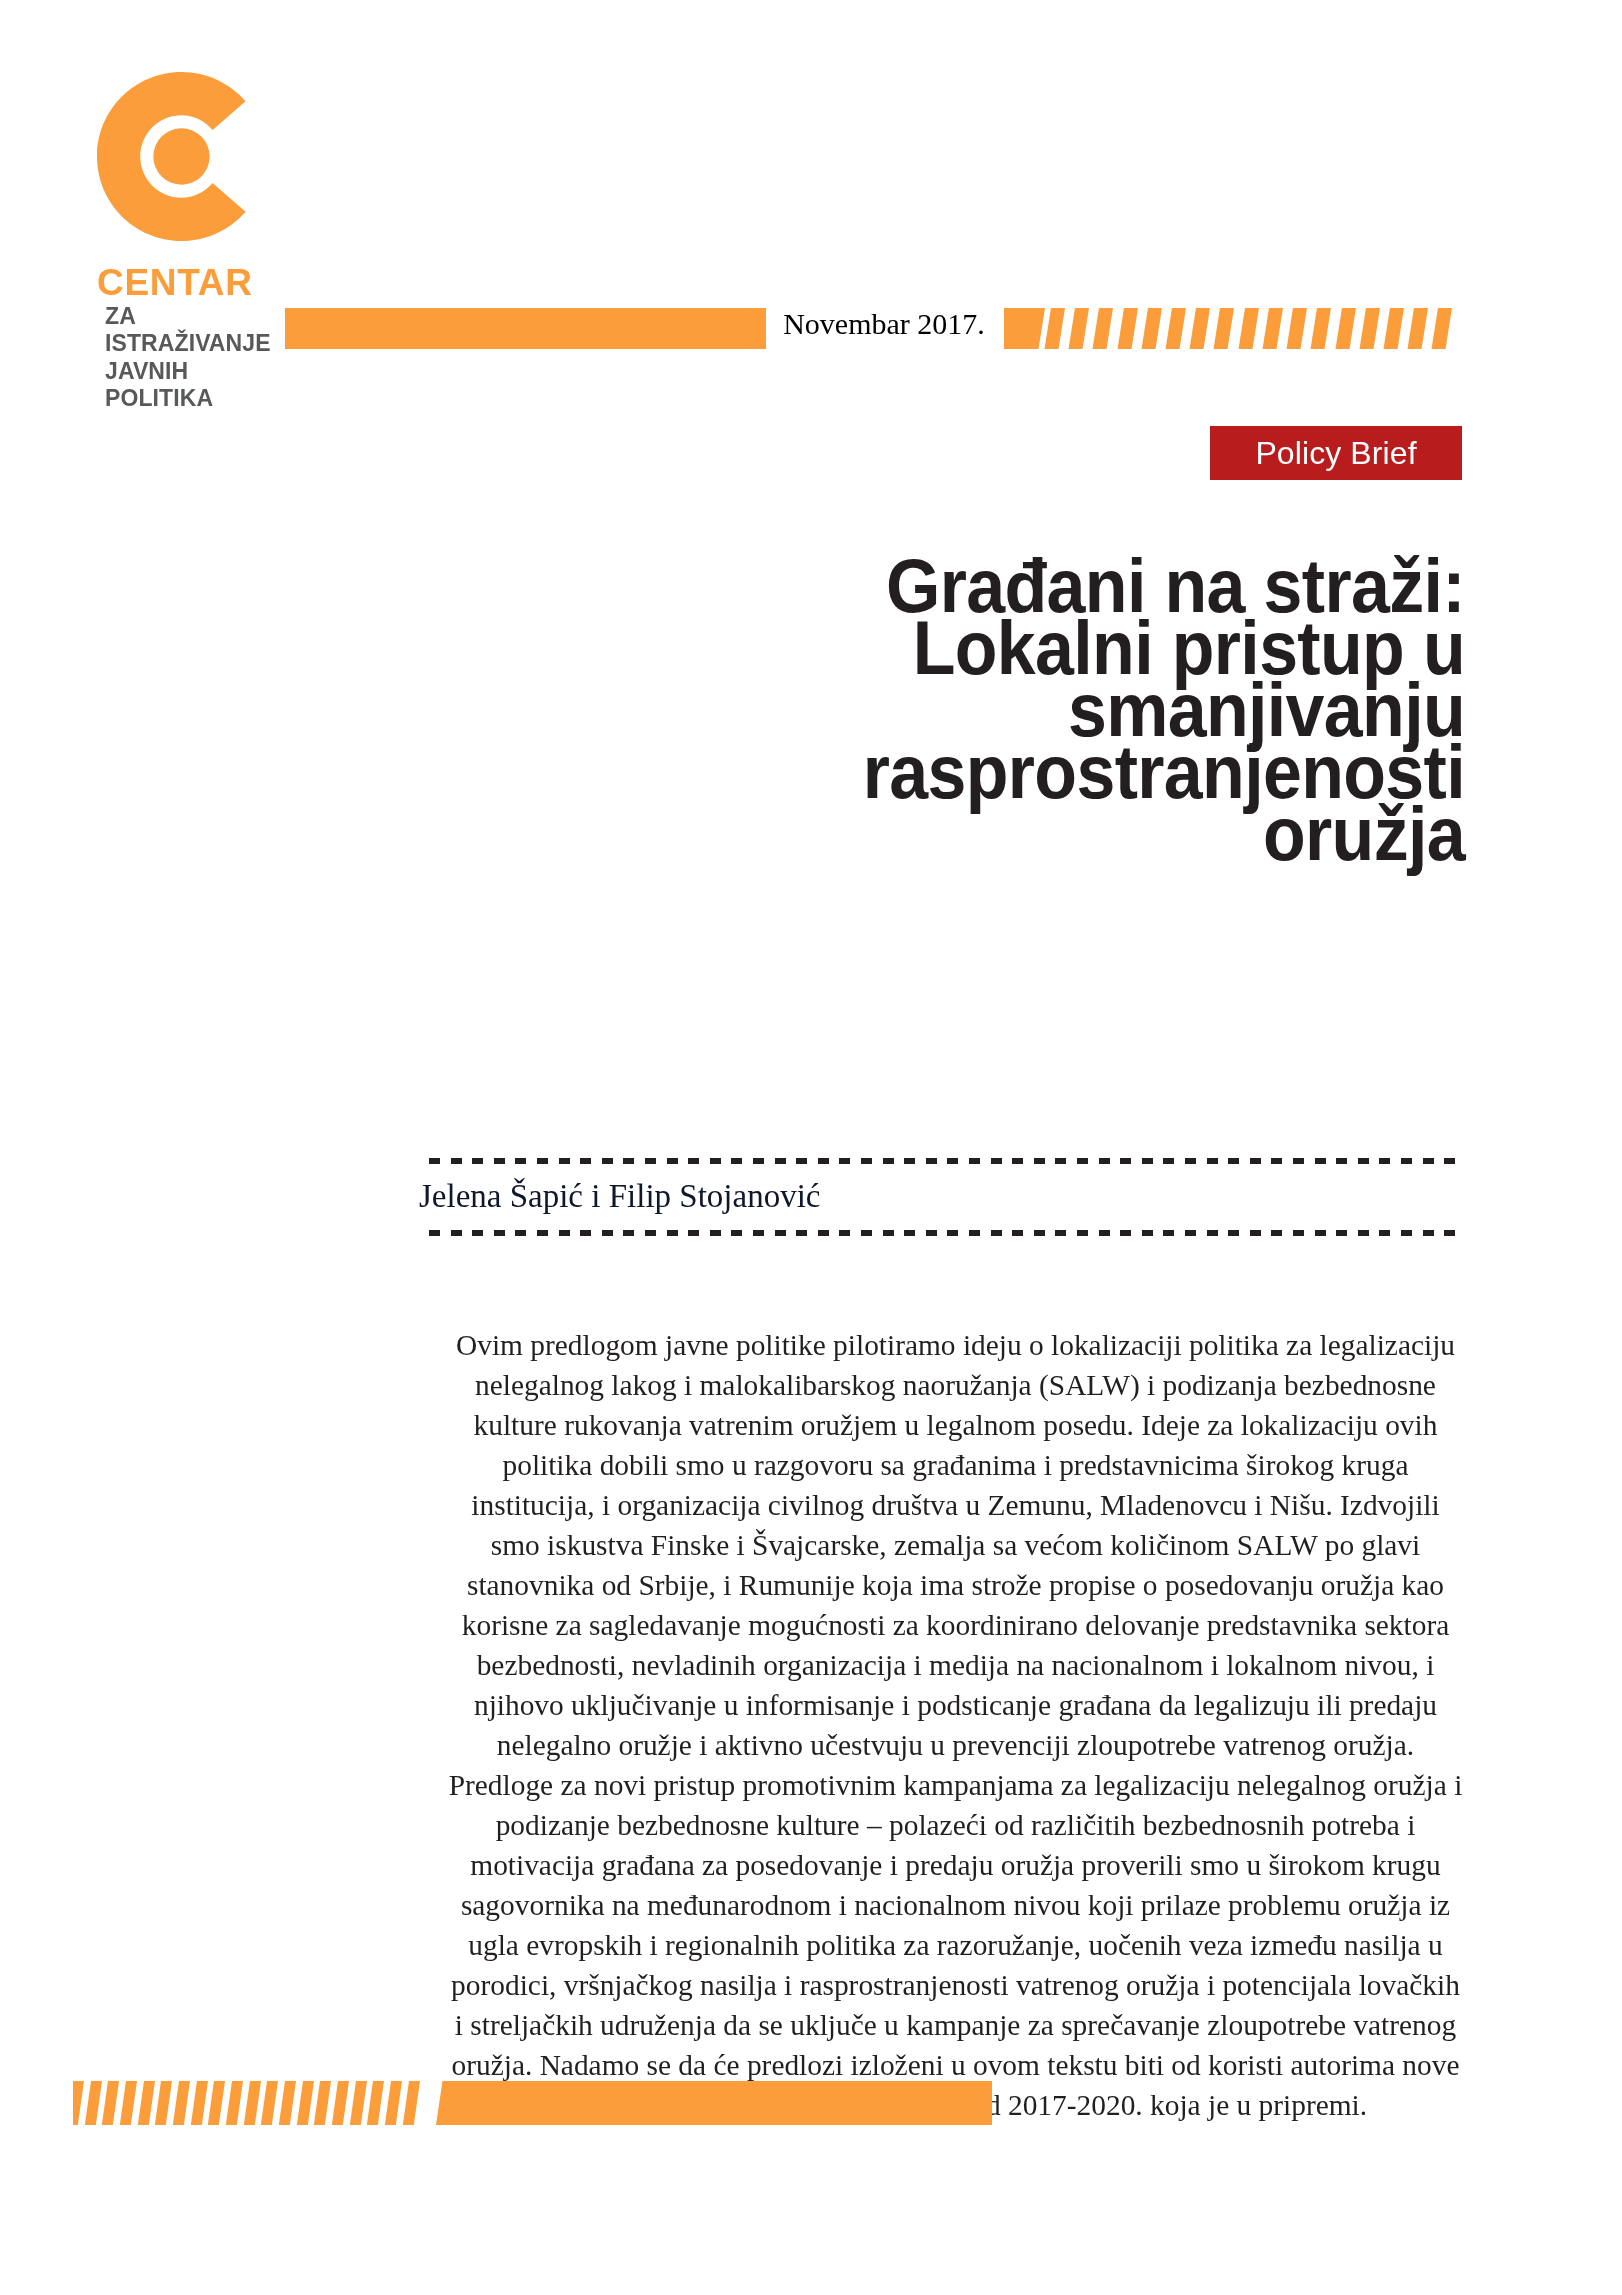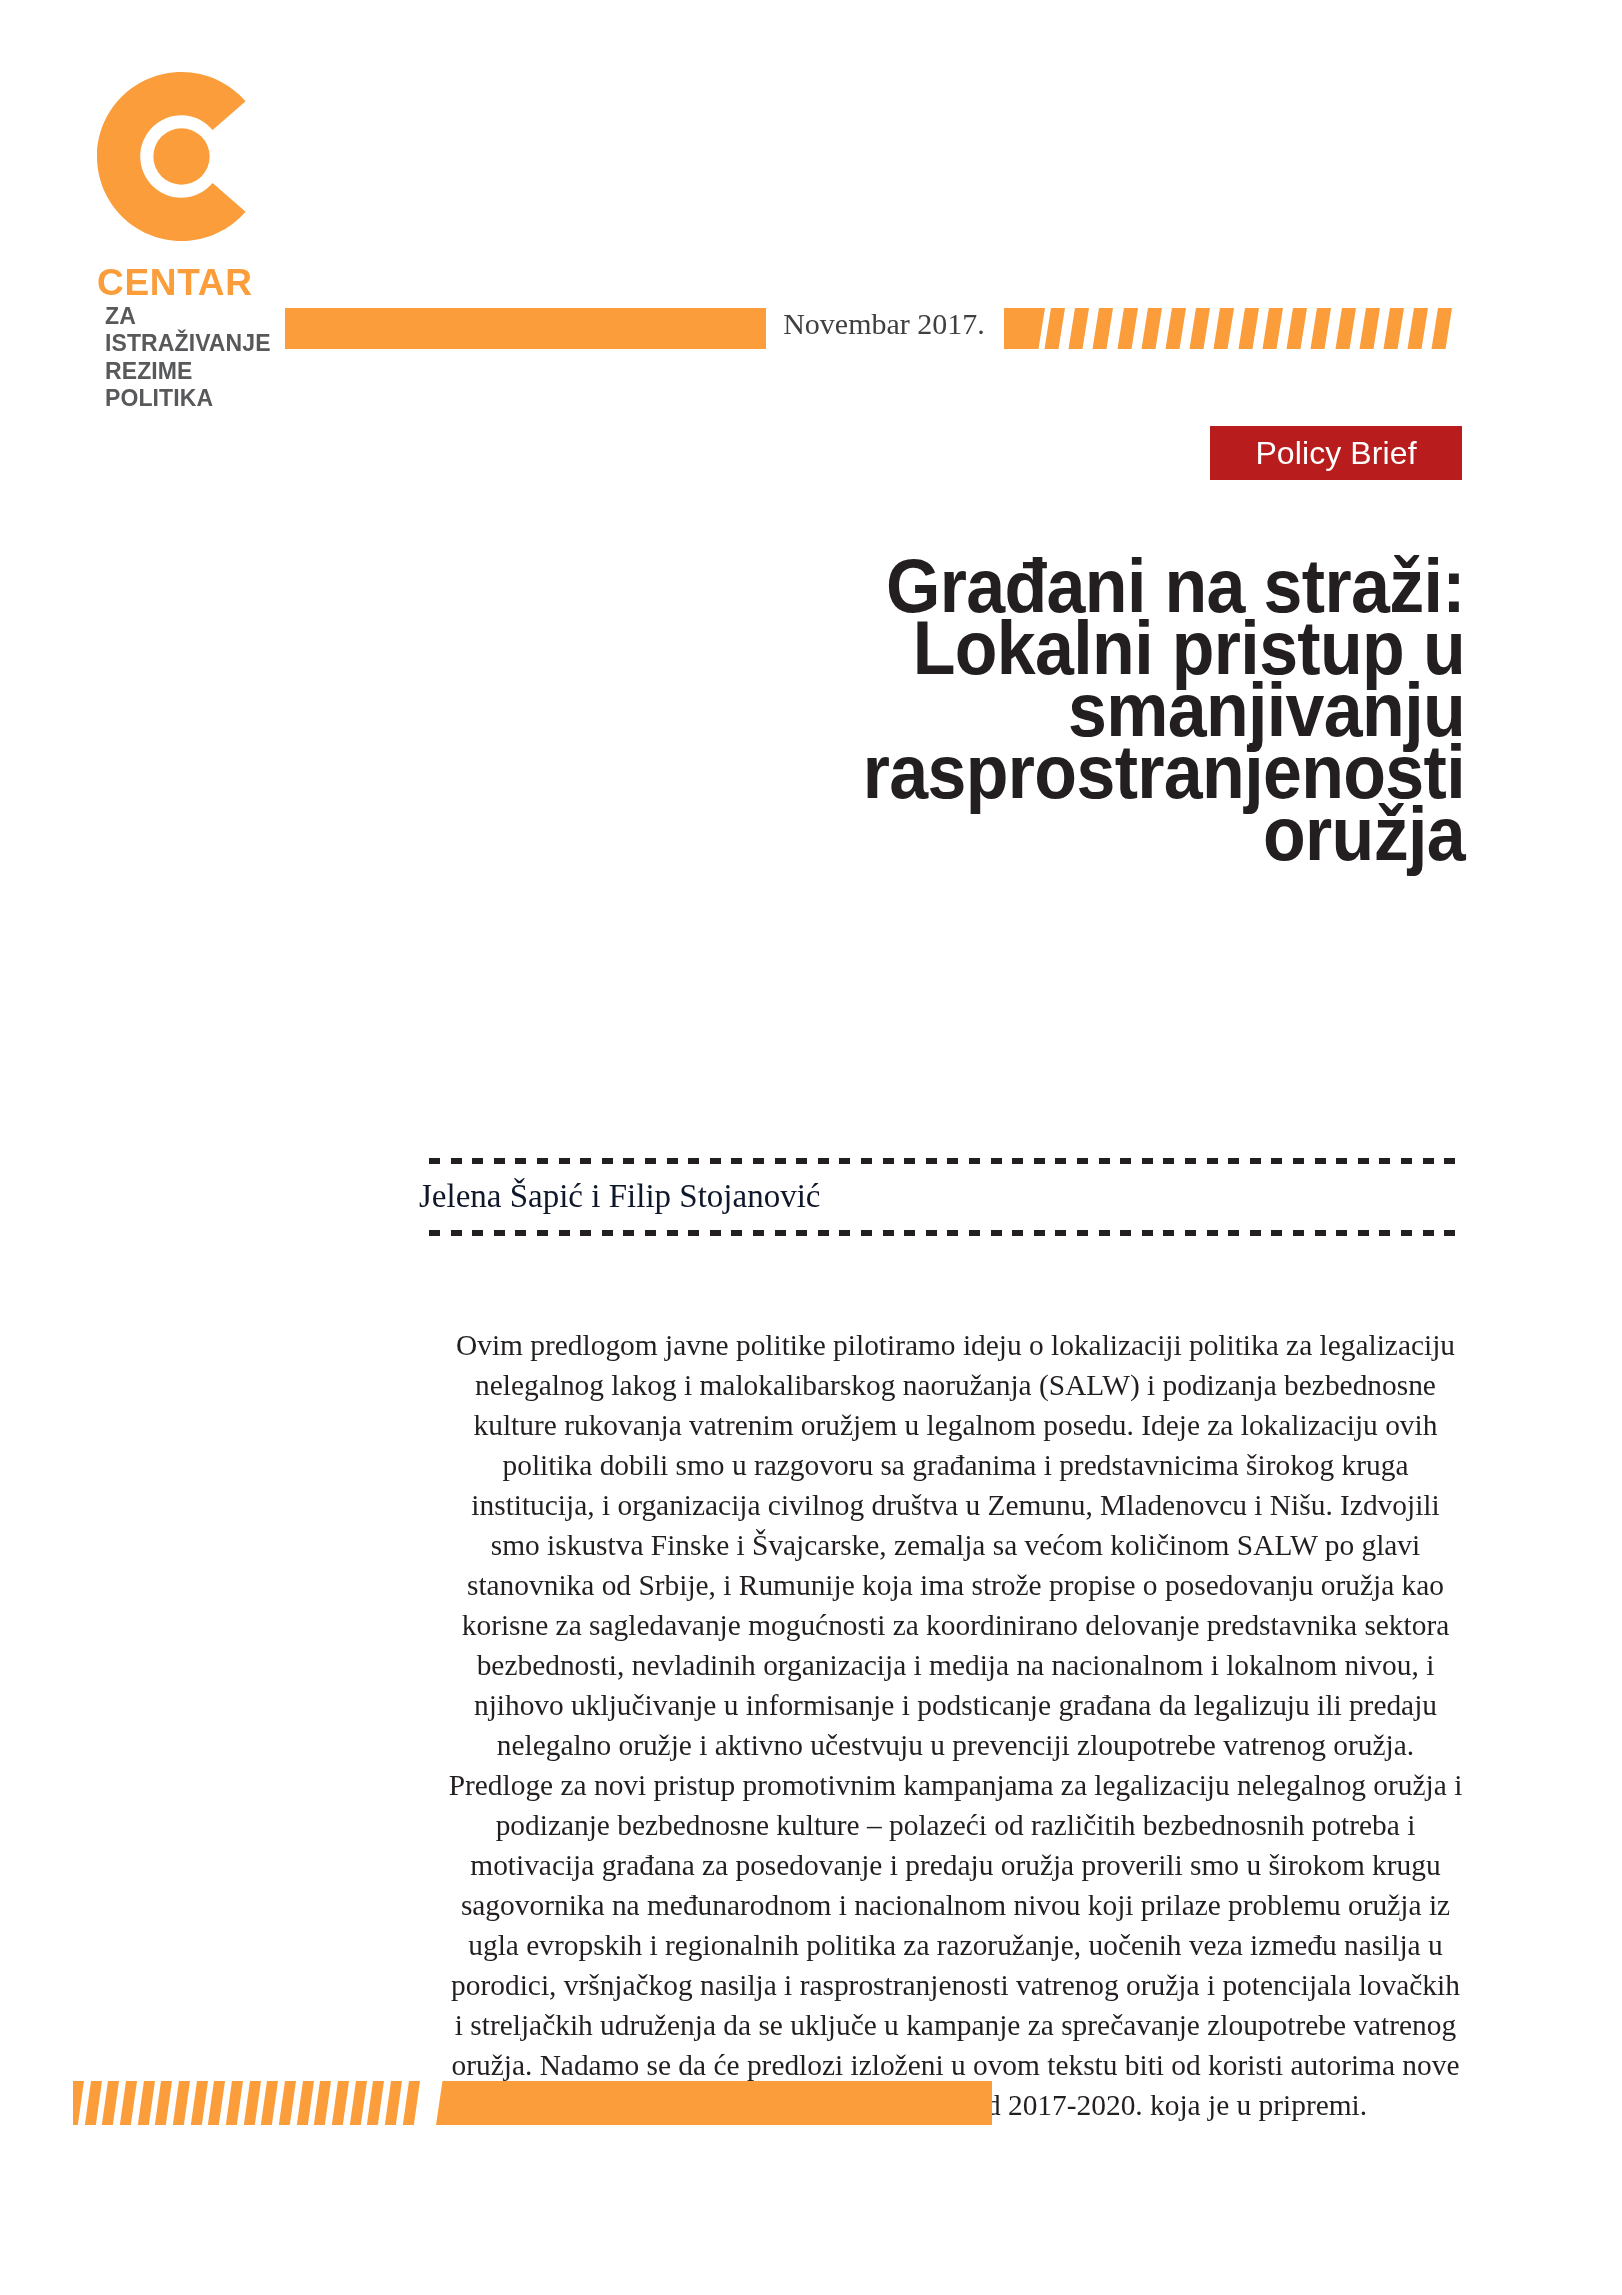--- a/index.html
+++ b/index.html
@@ -66,21 +66,21 @@
     background: #FB9D3A;
   }
   .header-date {
     position: absolute;
     left: 766px;
     top: 303px;
     width: 236px;
     text-align: center;
     font-family: "Liberation Serif", serif;
     font-size: 30px;
-    color: #404040;
+    color: #000000;
     line-height: 41px;
   }
   .header-bar-right {
     position: absolute;
     left: 1004px;
     top: 308px;
     width: 463px;
     height: 41px;
     overflow: hidden;
   }
@@ -241,21 +241,21 @@
 
   <div class="logo-block">
     <div class="logo-mark">
       <svg viewBox="0 0 258 258" xmlns="http://www.w3.org/2000/svg" aria-hidden="true">
         <path d="M129 0 C57.8 0 0 57.8 0 129 C0 200.2 57.8 258 129 258 C168 258 203 240.7 226.8 213.3 L176.5 169.6 C164.2 183.7 147.6 192 129 192 C94.3 192 66 163.7 66 129 C66 94.3 94.3 66 129 66 C147.6 66 164.2 74.3 176.5 88.4 L226.8 44.7 C203 17.3 168 0 129 0 Z" fill="#FB9D3A"></path>
         <circle cx="129" cy="129" r="43" fill="#FB9D3A"></circle>
       </svg>
     </div>
     <div class="logo-word">CENTAR</div>
     <div class="logo-sub">ZA ISTRAŽIVANJE</div>
-    <div class="logo-sub">REZIME POLITIKA</div>
+    <div class="logo-sub">JAVNIH POLITIKA</div>
   </div>
 
   <div class="header-bar-left"></div>
 
   <div class="header-date">Novembar 2017.</div>
 
   <div class="header-bar-right">
     <div class="hbr-solid"></div>
     <div class="hbr-stripes">
         <i style="left: 0px;"></i>

